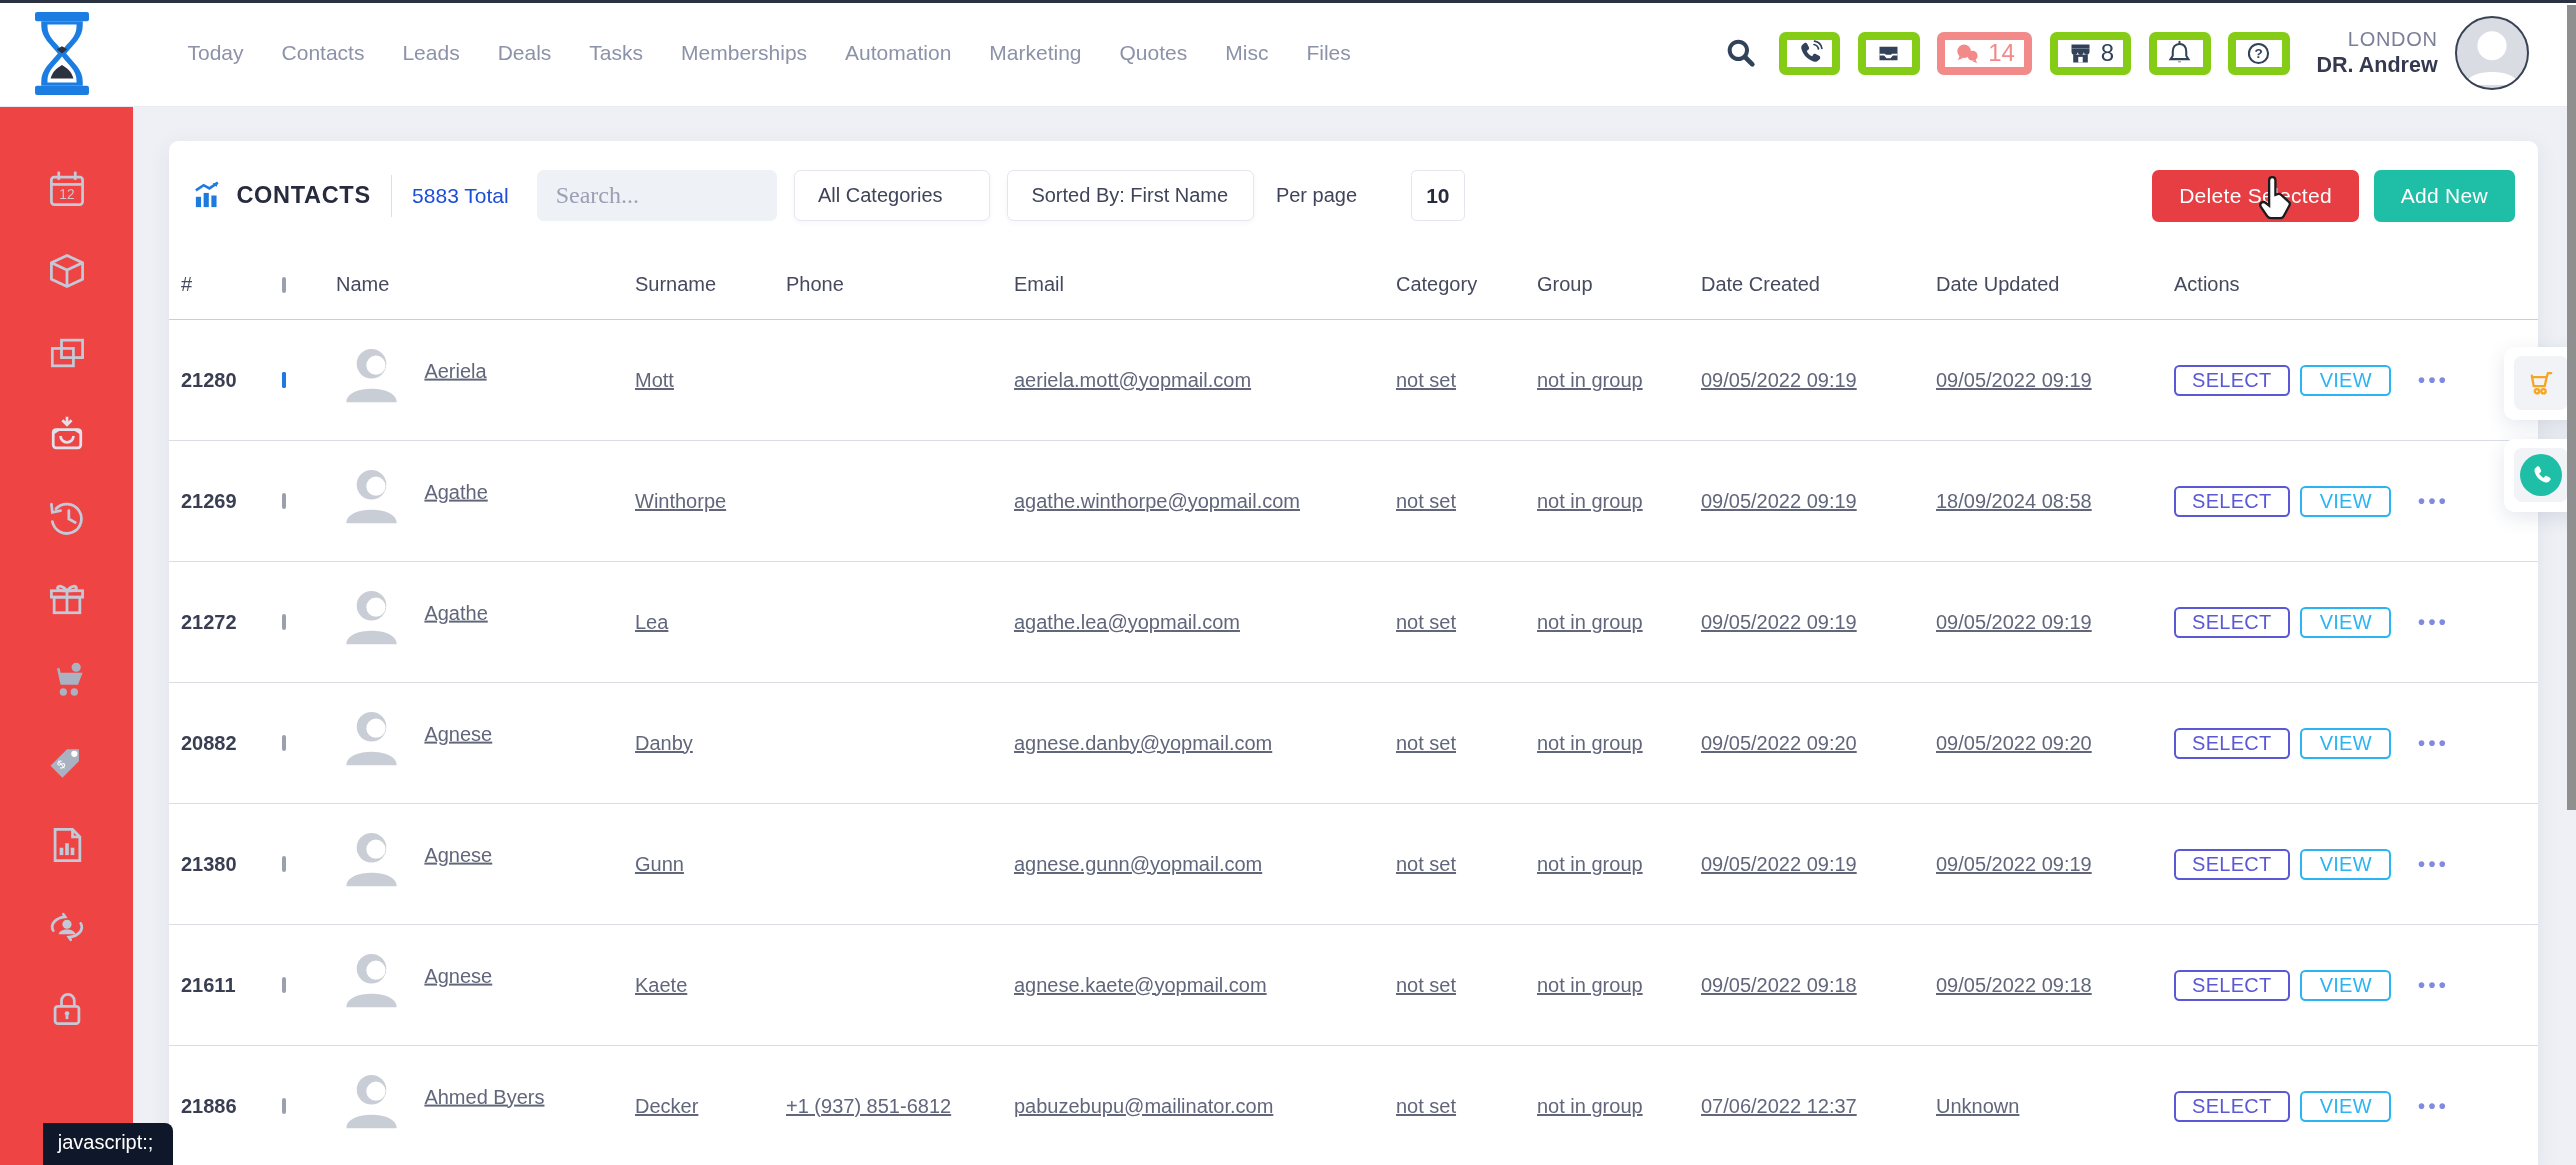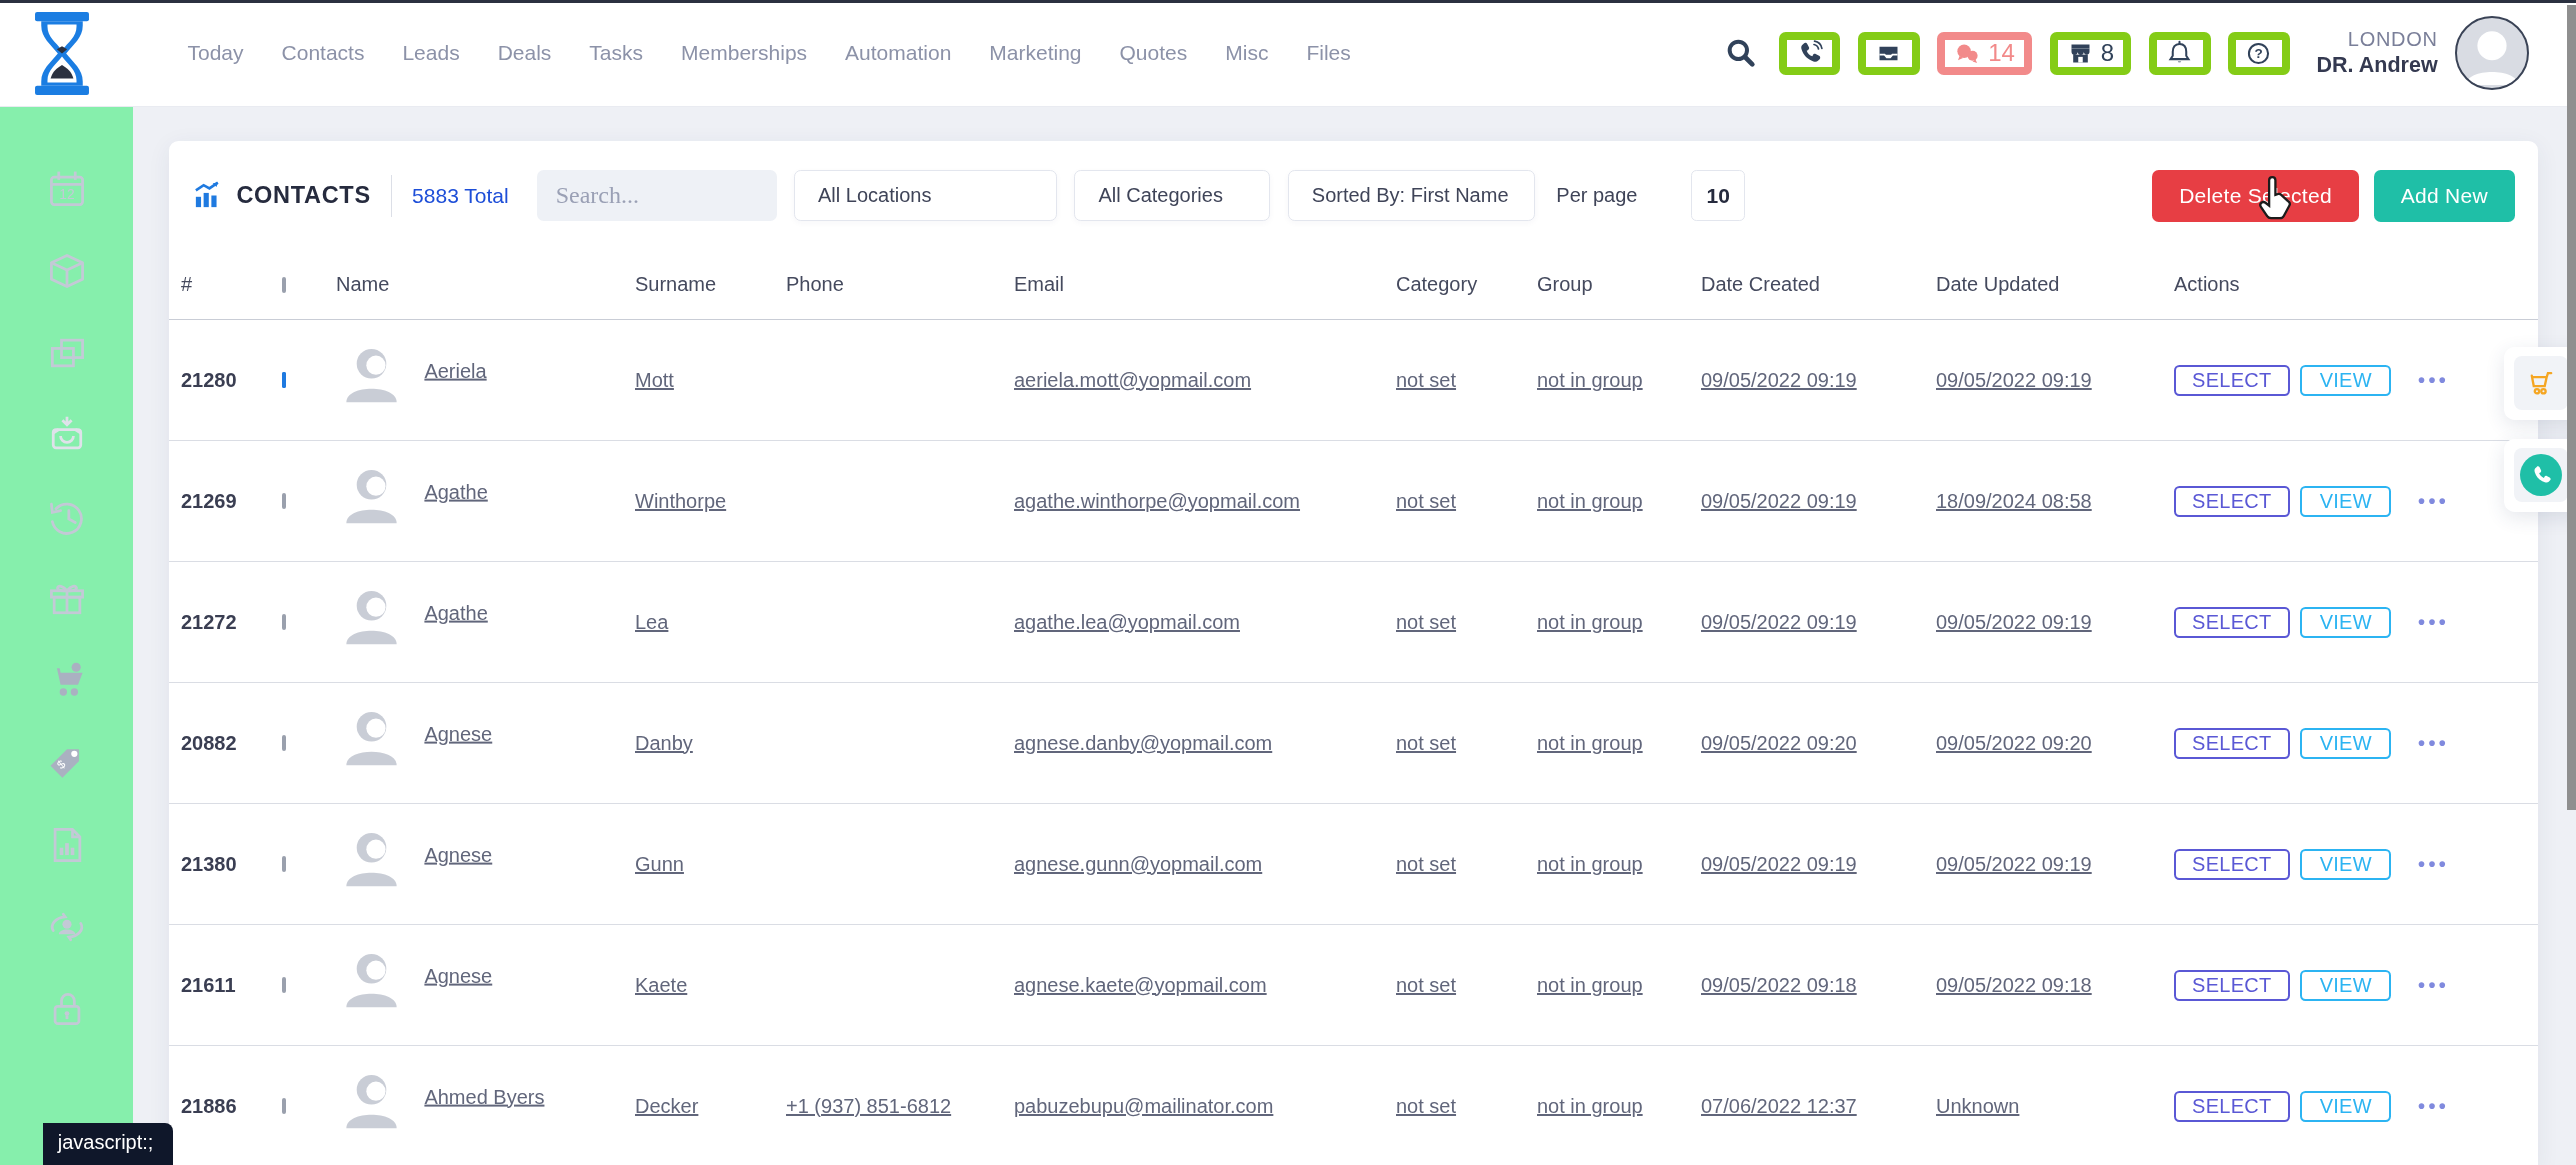--- a/index.html
+++ b/index.html
@@ -35,21 +35,21 @@
   .usertxt { text-align:right; margin-left:9.4px; line-height:1.25; }
   .usertxt .loc { font-size:20px; color:#7a7f99; letter-spacing:0.7px; }
   .usertxt .usr { font-size:21.5px; color:#343950; font-weight:600; }
   .avatar-top {
     width:74px; height:74px; border-radius:50%;
     background:#d9dce3; border:2.7px solid #3a4356; overflow:hidden; flex:0 0 auto; cursor:pointer;
   }
 
   
   .sidebar {
-    position:absolute; top:107px; left:0; bottom:0; width:133px; background:#86efac; z-index:10;
+    position:absolute; top:107px; left:0; bottom:0; width:133px; background:#ef4444; z-index:10;
     display:flex; flex-direction:column; align-items:center; padding-top:60px; gap:38px;
   }
   .sidebar .sic { width:44px; height:44px; cursor:pointer; display:flex; }
   .sidebar svg { width:44px; height:44px; }
 
   
   .page { position:absolute; top:107px; left:133px; right:0; bottom:0; background:#eef0f5; }
   .card {
     position:absolute; left:36px; right:38px; top:34px; bottom:0;
     background:#fff; border-radius:9.4px 9.4px 0 0;
@@ -351,21 +351,20 @@
       <span class="total">5883 Total</span>
 
       <div class="searchbox">
         <input value="" placeholder="Search..." style="">
         <svg width="29.5" height="29.5" viewBox="0 0 48 48">
             <circle cx="22" cy="20" r="13" fill="none" stroke="#29a3e6" stroke-width="5"></circle>
             <line x1="14" y1="32" x2="9" y2="41" stroke="#29a3e6" stroke-width="5" stroke-linecap="round"></line>
           </svg>
       </div>
 
-      <div class="filterbox" style="width:263px">All Locations</div>
       <div class="filterbox" style="width:196px">All Categories</div>
       <div class="filterbox" style="width:247px">Sorted By: First Name</div>
 
       <div class="perpage">
         <span class="lbl">Per page</span>
         <span class="val">10</span>
       </div>
 
       <div class="tool-actions">
         <button class="abtn red">Delete Selected</button>

